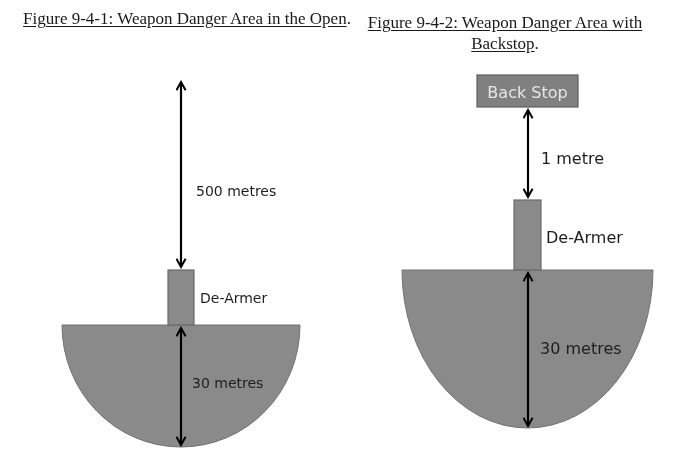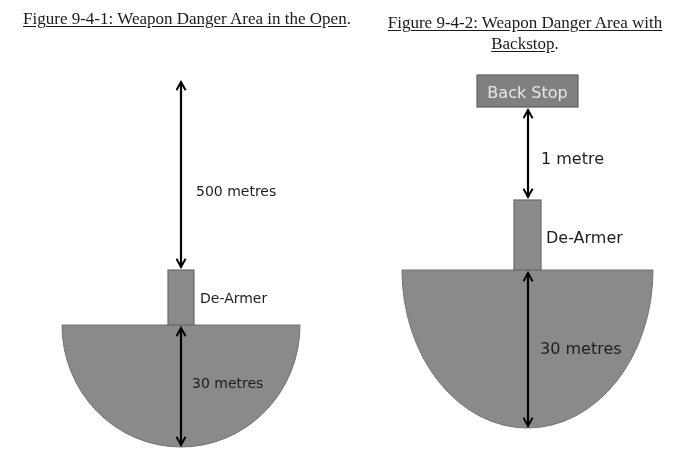--- a/index.html
+++ b/index.html
@@ -7,21 +7,21 @@
     .caption {
       position: absolute;
       font-family: "Liberation Serif", "DejaVu Serif", serif;
       font-size: 17px;
       line-height: 21px;
       color: #1a1a1a;
       text-align: center;
     }
     .caption .u { text-decoration: underline; text-underline-offset: 2px; }
     #cap-left { left: 20px; top: 8px; width: 334px; }
-    #cap-right { left: 360px; top: 12px; width: 330px; }
+    #cap-right { left: 340px; top: 12px; width: 330px; }
     svg { position: absolute; left: 0; top: 0; }
     .lbl {
       font-family: "DejaVu Sans", "Liberation Sans", sans-serif;
       fill: #1e1e1e;
     }
   </style>
 </head>
 <body>
 
 <div id="cap-left" class="caption">

